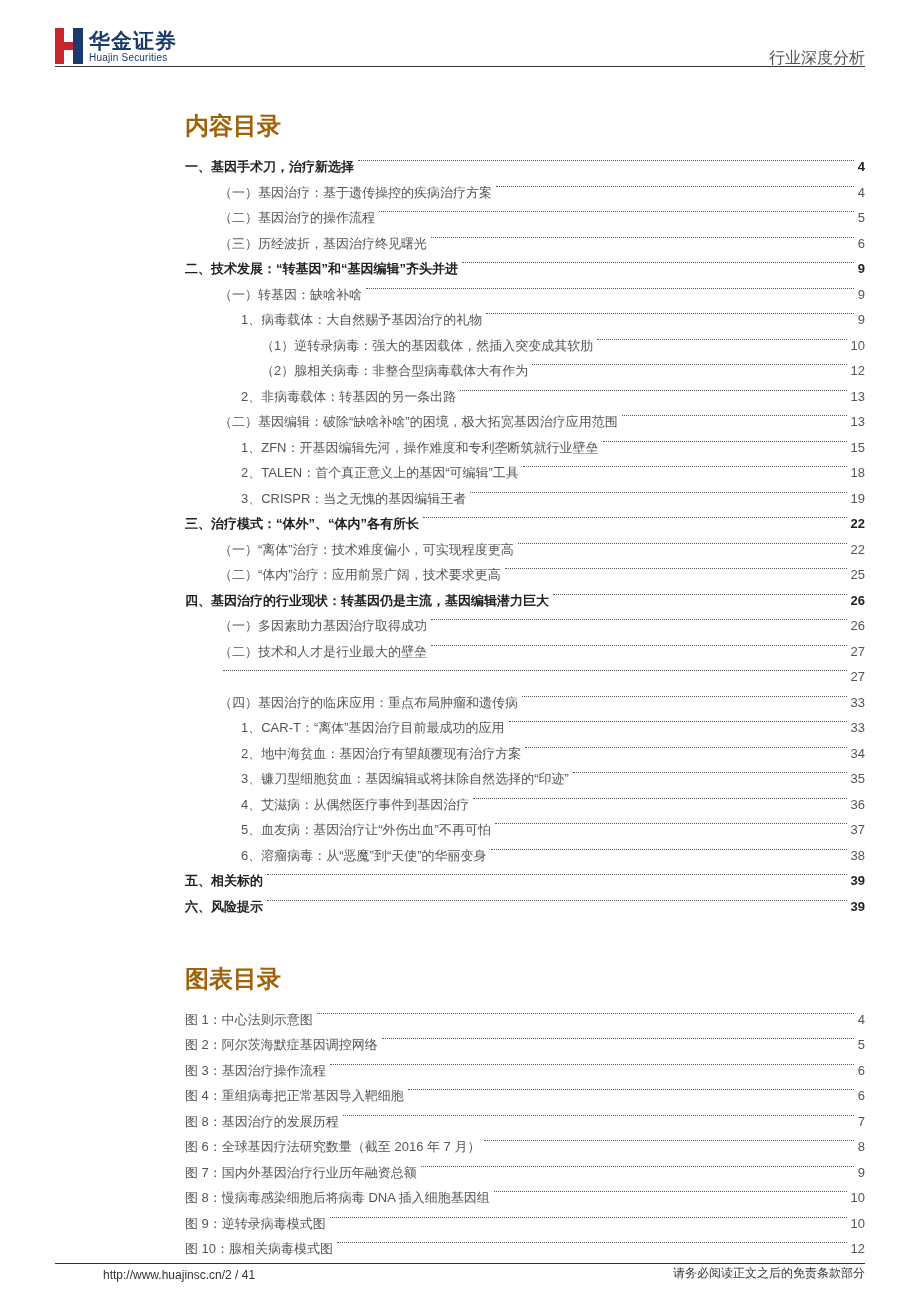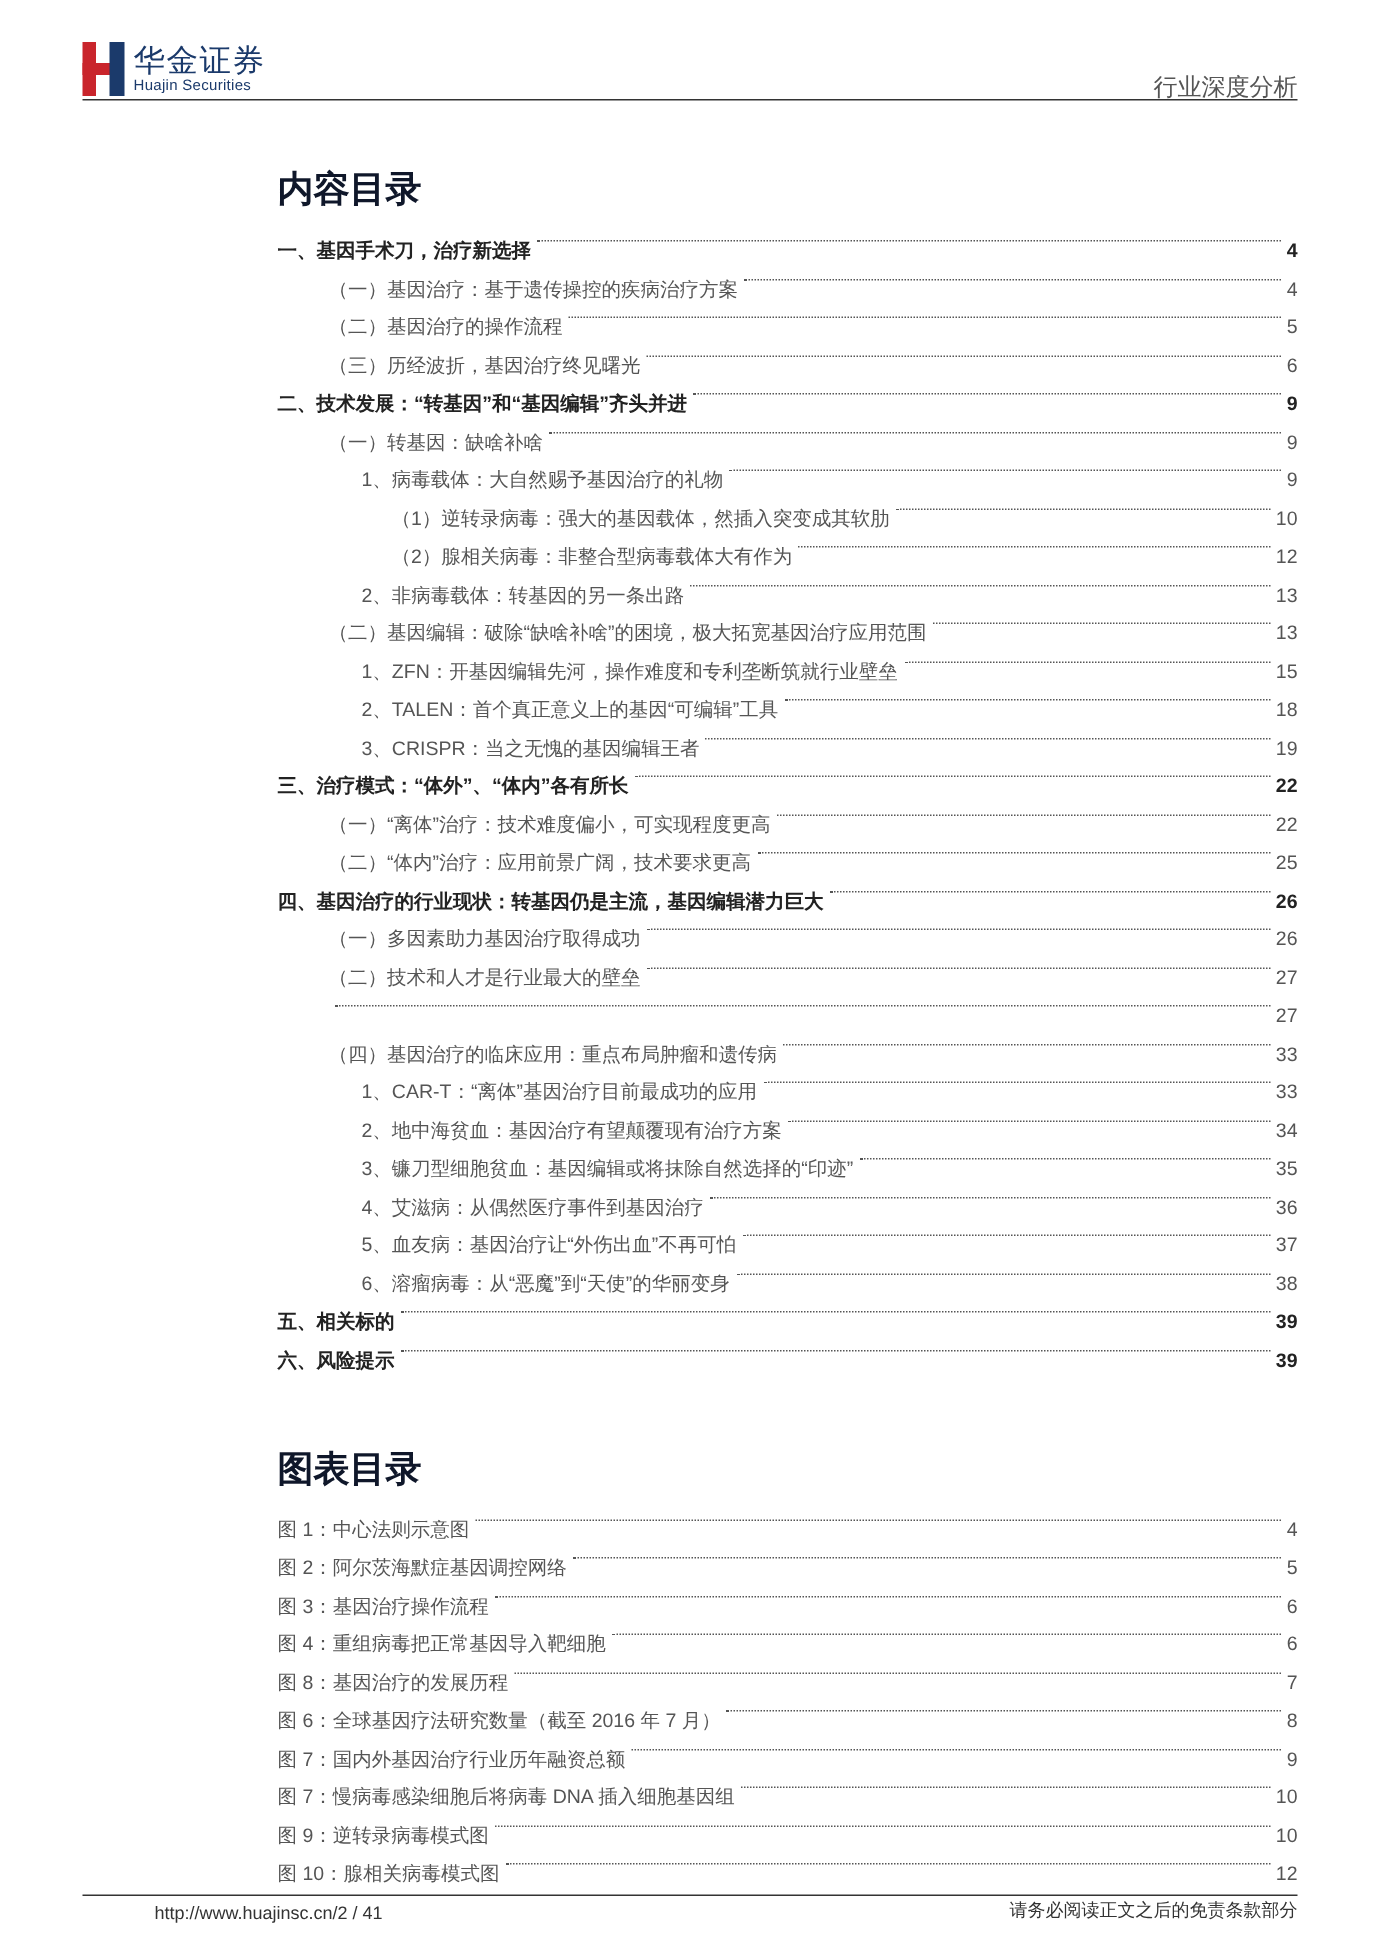--- a/index.html
+++ b/index.html
@@ -23,21 +23,21 @@
     align-items: center;
   }
   .logo-mark {
     width: 28px; height: 36px;
     position: relative;
     margin-right: 6px;
   }
   .logo-mark .bar1 { position:absolute; left:0; top:0; width:9px; height:36px; background:#c9252c; }
   .logo-mark .bar2 { position:absolute; left:0; top:14px; width:22px; height:8px; background:#c9252c; }
   .logo-mark .bar3 { position:absolute; left:18px; top:0; width:10px; height:36px; background:#1b3a6b; }
-  .logo-text-cn { font-size: 21px; font-weight: normal; color:#1b3a6b; letter-spacing:1px; line-height:1; }
+  .logo-text-cn { font-size: 21px; font-weight: bold; color:#1b3a6b; letter-spacing:1px; line-height:1; }
   .logo-text-en { font-size: 10px; color:#1b3a6b; letter-spacing:0.2px; line-height:1; margin-top:2px; }
   .header-right {
     position: absolute;
     right: 55px;
     top: 48px;
     font-size: 16px;
     color: #555;
   }
   .header-rule {
     position:absolute;
@@ -46,21 +46,21 @@
   }
   .content {
     position: absolute;
     top: 100px;
     left: 185px;
     right: 55px;
   }
   h2.title {
     font-size: 24px;
     font-weight: bold;
-    color: #0f172a;
+    color: #a16207;
     margin-top: 10px;
     margin-bottom: 18px;
   }
   h2.title.second { margin-top: 50px; }
   .toc-line {
     display: flex;
     align-items: flex-start;
     font-size: 13px;
     line-height: 1;
     margin-bottom: 12.5px;
@@ -309,21 +309,21 @@
         <span class="txt">图 6：全球基因疗法研究数量（截至 2016 年 7 月）</span>
         <span class="dots"></span>
         <span class="page">8</span>
       </div>
       <div class="toc-line">
         <span class="txt">图 7：国内外基因治疗行业历年融资总额</span>
         <span class="dots"></span>
         <span class="page">9</span>
       </div>
       <div class="toc-line">
-        <span class="txt">图 7：慢病毒感染细胞后将病毒 DNA 插入细胞基因组</span>
+        <span class="txt">图 8：慢病毒感染细胞后将病毒 DNA 插入细胞基因组</span>
         <span class="dots"></span>
         <span class="page">10</span>
       </div>
       <div class="toc-line">
         <span class="txt">图 9：逆转录病毒模式图</span>
         <span class="dots"></span>
         <span class="page">10</span>
       </div>
       <div class="toc-line">
         <span class="txt">图 10：腺相关病毒模式图</span>

